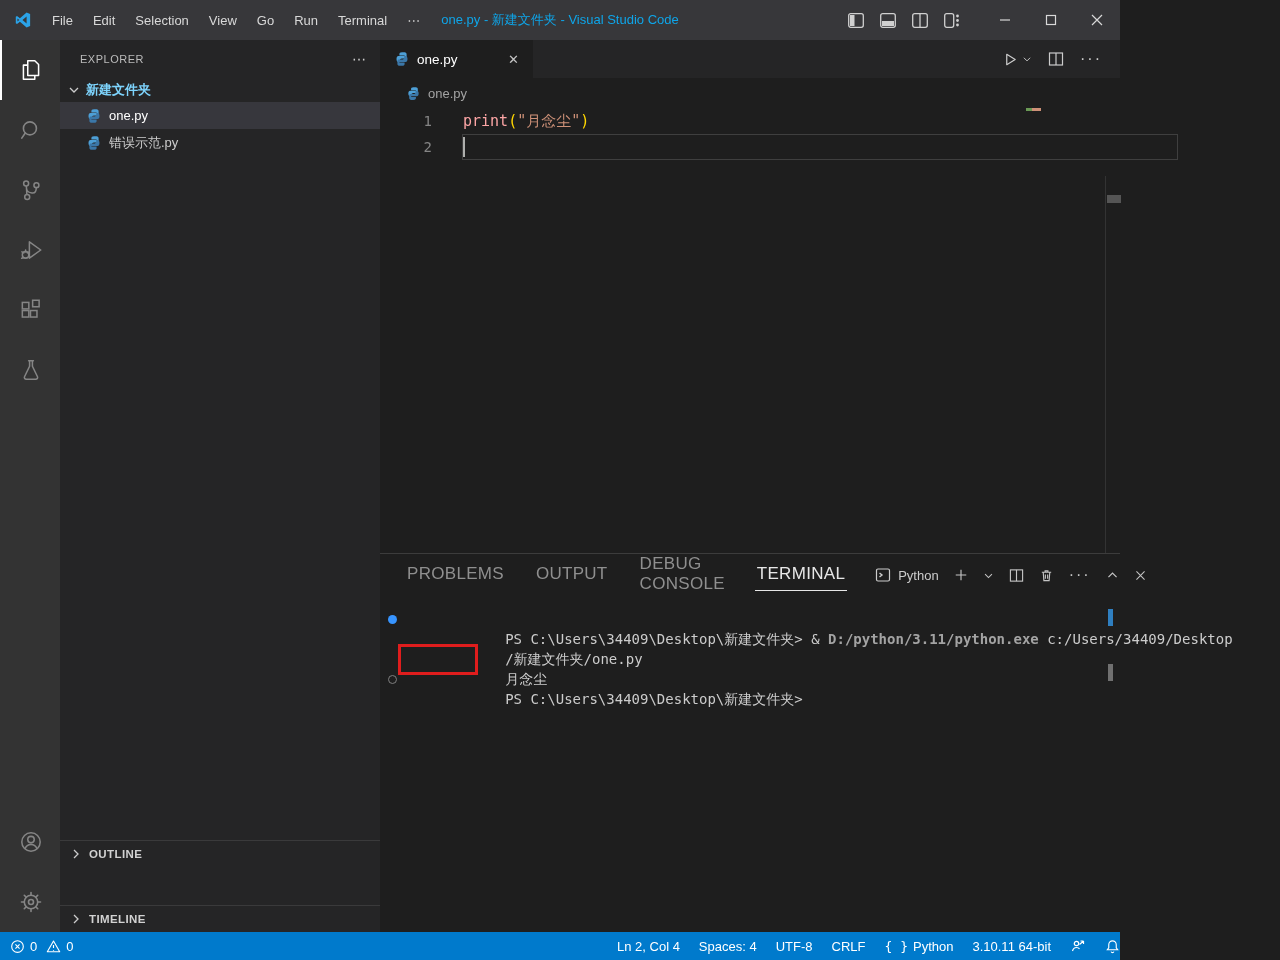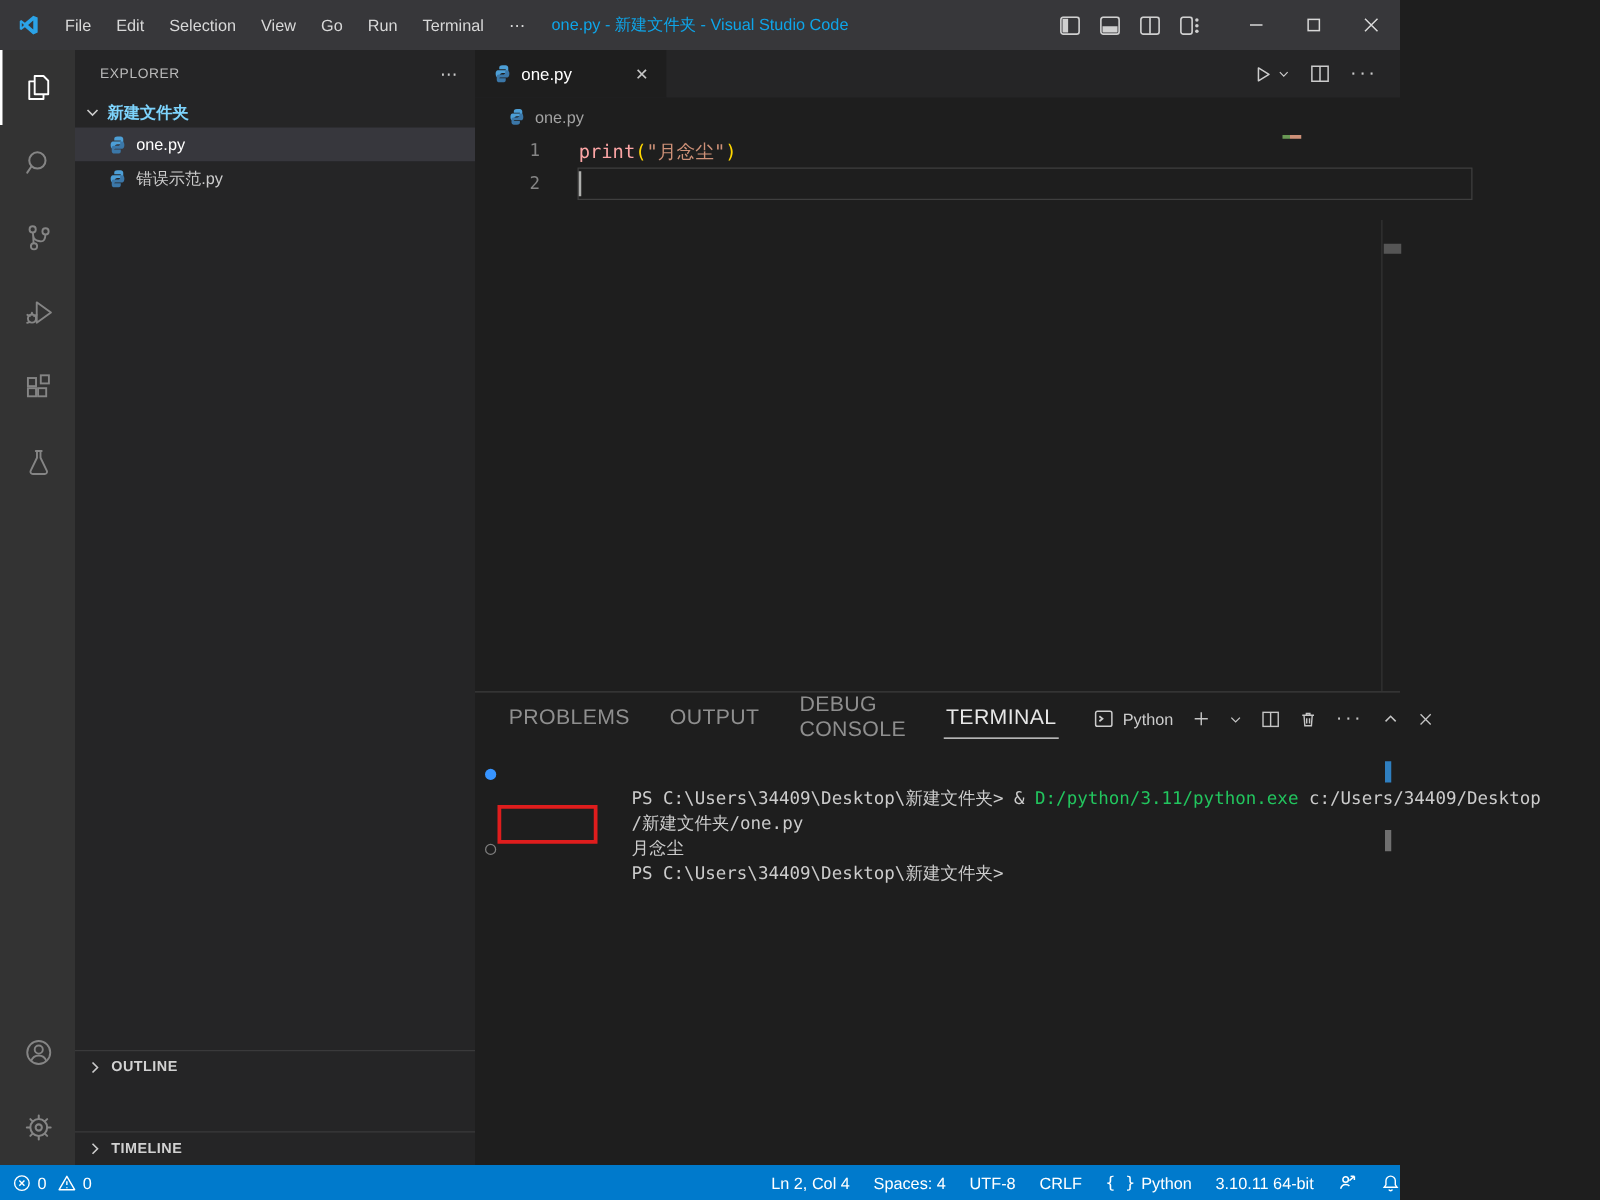--- a/index.html
+++ b/index.html
@@ -66,21 +66,21 @@
 
   
   .panel { height:379px; border-top:1px solid #3c3c3c; display:flex; flex-direction:column; background:#1e1e1e; position:relative; }
   .panel-header { height:42px; display:flex; align-items:center; padding-left:25px; flex:0 0 auto; }
   .panel-tab { font-size:17px; letter-spacing:0.3px; color:#8f8f8f; margin-right:28px; cursor:pointer; padding:4px 2px 6px; }
   .panel-tab.active { color:#e7e7e7; border-bottom:1px solid #e7e7e7; }
   .panel-actions { margin-left:auto; display:flex; align-items:center; gap:15px; padding-right:16px; color:#c5c5c5; }
   .shell-picker { display:flex; align-items:center; gap:7px; font-size:13px; color:#cccccc; cursor:pointer; }
   .terminal { flex:1 1 auto; font-family:"DejaVu Sans Mono", monospace; font-size:14px; position:relative; padding-top:13px; color:#cccccc; }
   .t-line { height:20px; line-height:20px; padding-left:24px; white-space:pre; position:relative; }
-  .t-yellow { color:#22c55e; }
+  .t-yellow { color:#a3a3a3;font-weight:bold; }
   .deco { position:absolute; left:8px; top:6px; width:9px; height:9px; border-radius:50%; }
   .deco-run { background:#3794ff; }
   .deco-idle { background:transparent; border:1.5px solid #7e7e7e; }
   .red-box { position:absolute; left:18px; top:-5px; width:80px; height:31px; border:3px solid #df1d1d; }
   .t-gutter-mark { position:absolute; right:7px; width:5px; height:17px; }
   .t-gutter-blue { top:13px; background:#2f7fc0; }
   .t-gutter-gray { top:68px; background:#707070; }
 
   
   .statusbar { height:28px; background:#007acc; display:flex; align-items:center; color:#ffffff; font-size:13px; flex:0 0 auto; }

